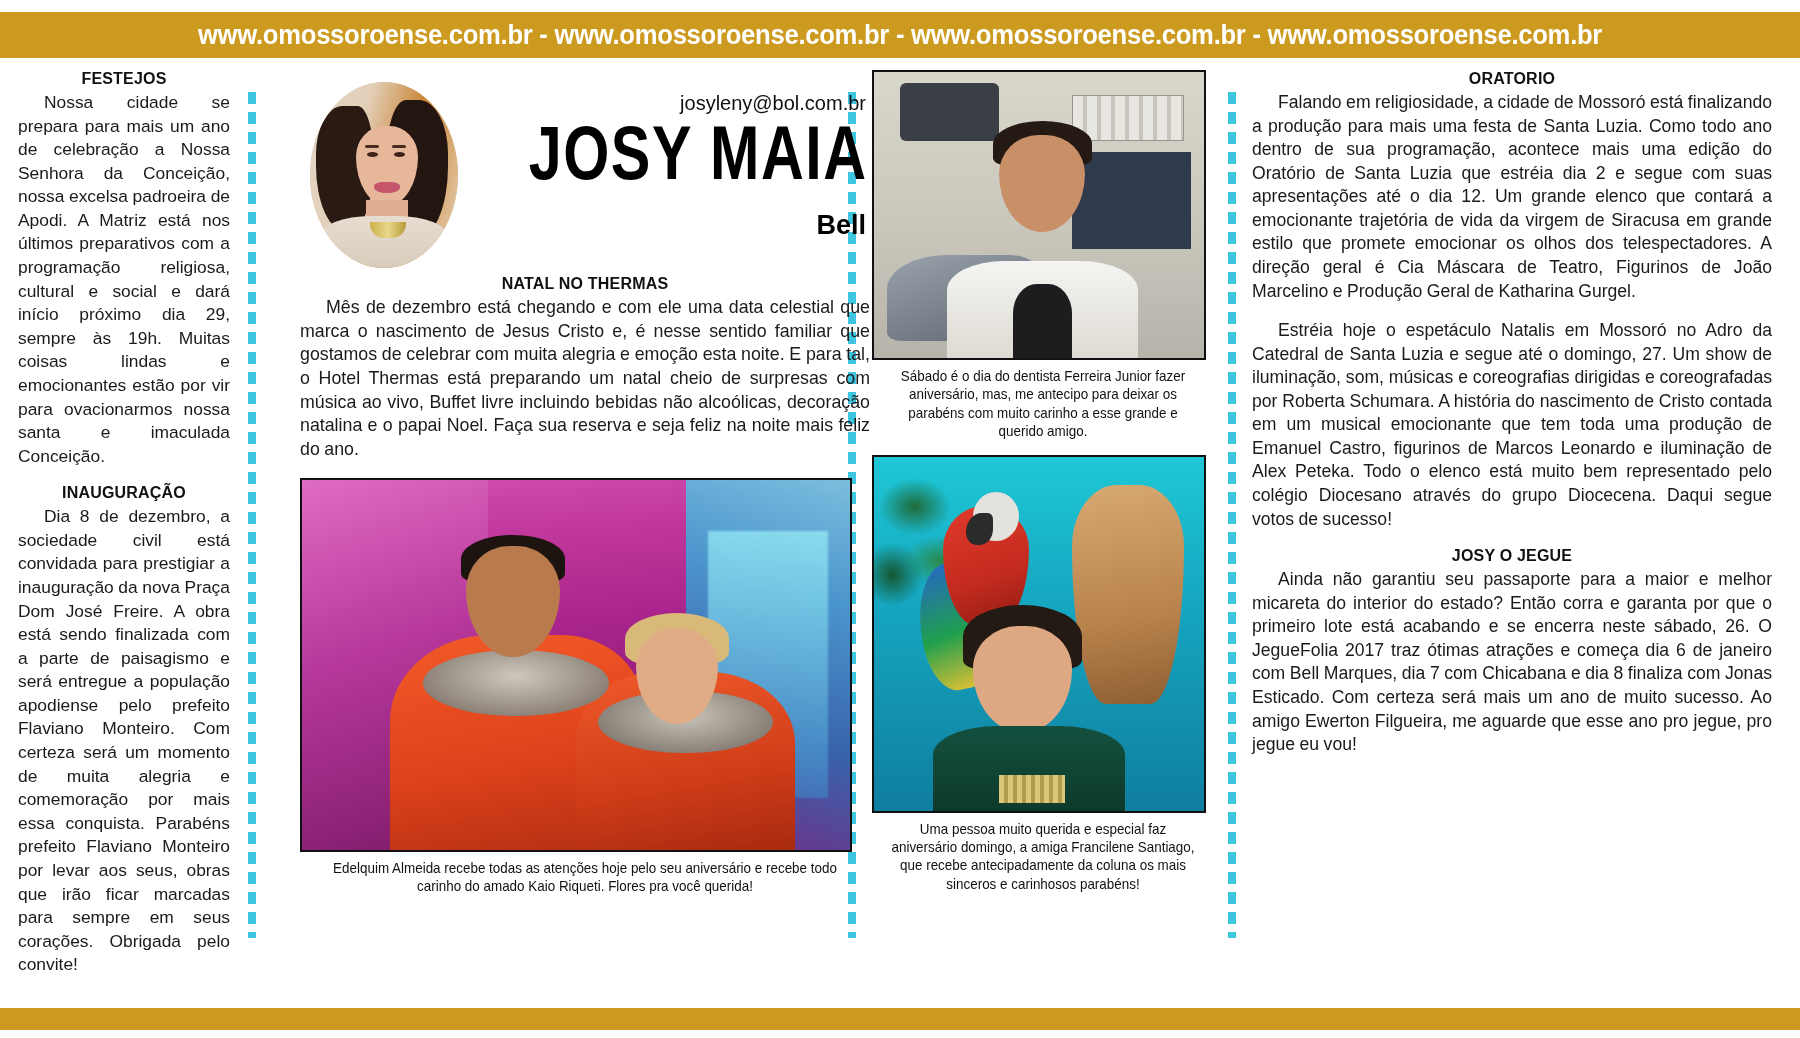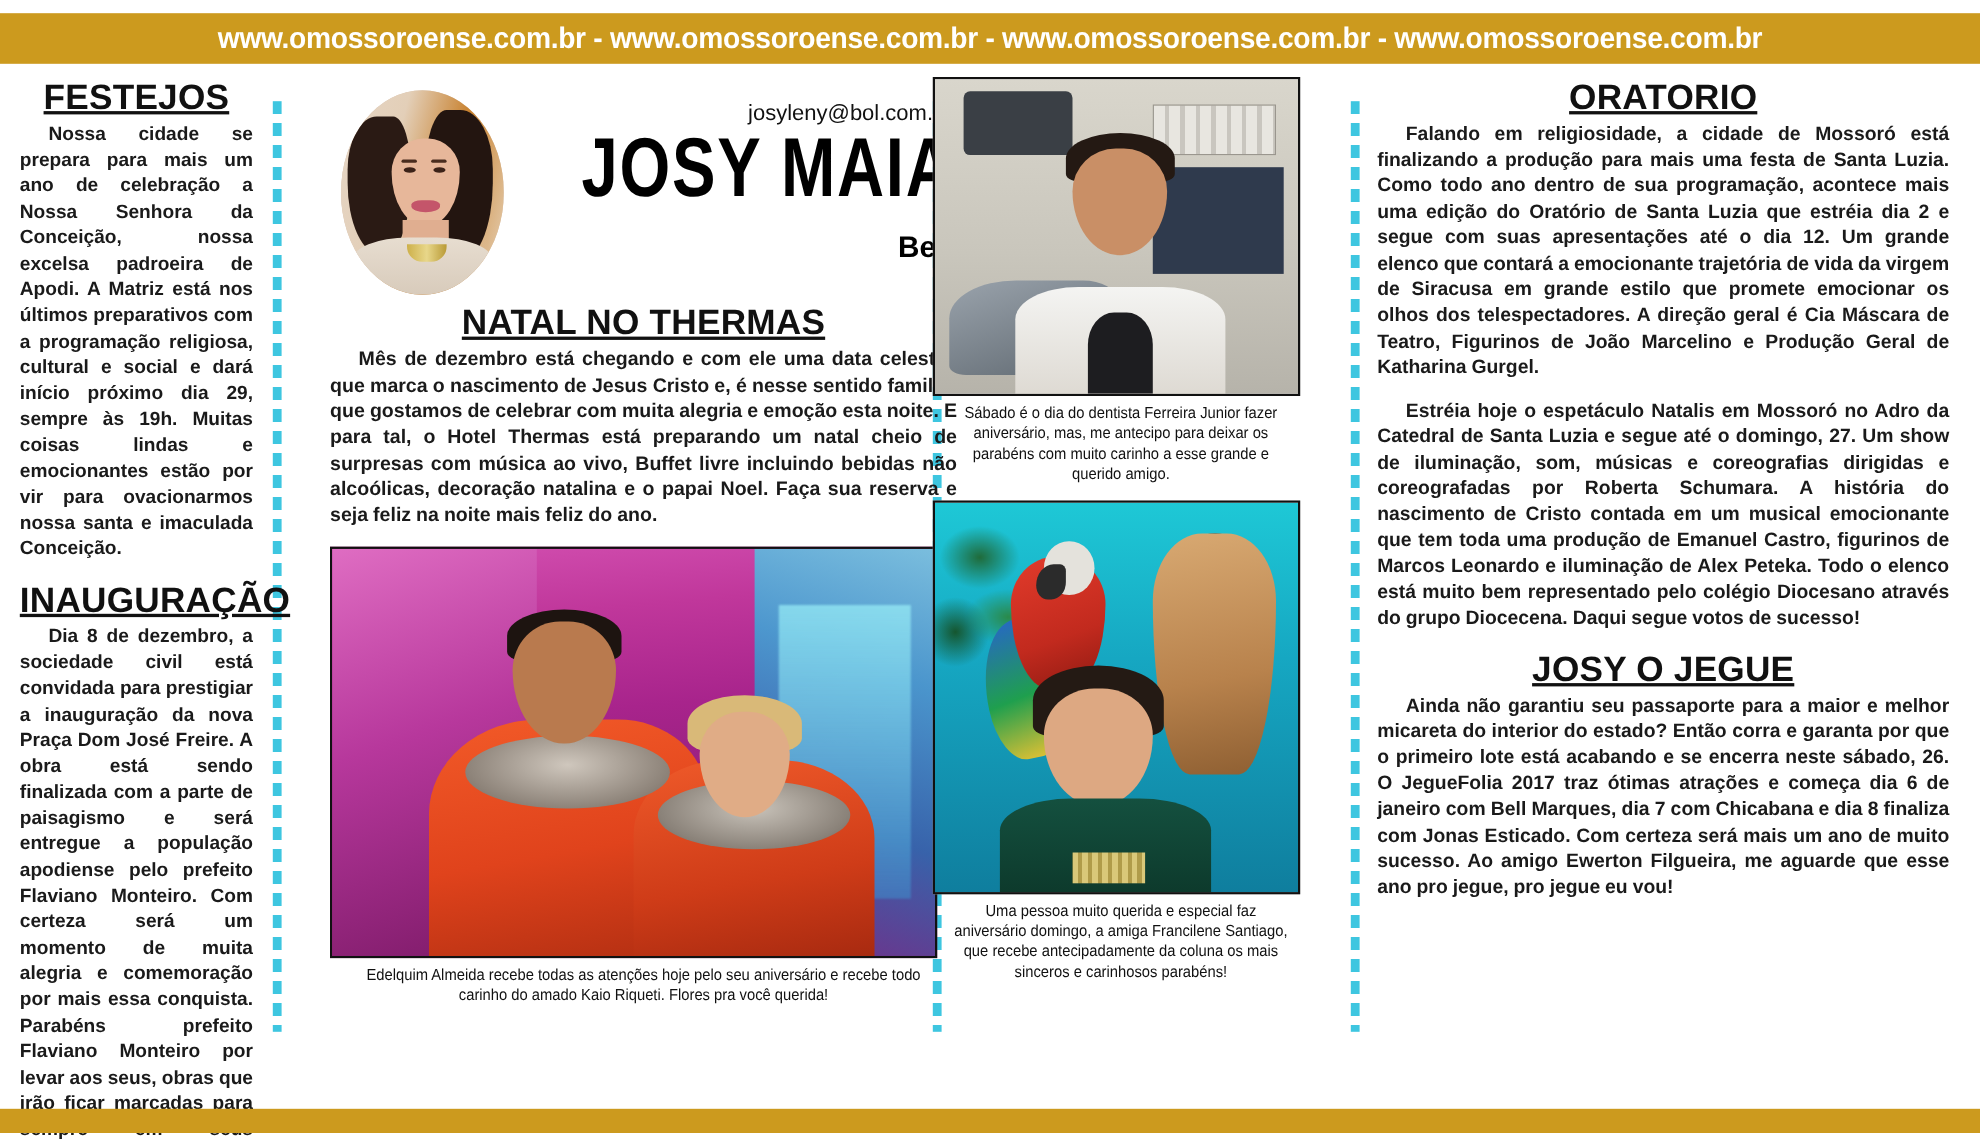--- a/index.html
+++ b/index.html
@@ -59,41 +59,39 @@
     height: 846px;
     background-image: repeating-linear-gradient(
       to bottom,
       #3ec6e0 0px, #3ec6e0 12px,
       #ffffff 12px, #ffffff 20px
     );
   }
 
   
   .sec-head {
-    font-size: 32px;
+    font-size: 16px;
     font-weight: bold;
     text-align: center;
     letter-spacing: 0.2px;
     color: #111;
     margin: 0 0 3px 0;
     font-family: "Liberation Sans", sans-serif;
-    text-decoration: underline;
   }
   .body-text {
     font-size: 17.4px;
     line-height: 1.355;
     text-align: justify;
     text-indent: 26px;
     color: #1a1a1a;
     margin: 0 0 16px 0;
     hyphens: auto;
     -webkit-hyphens: auto;
     word-spacing: -0.4px;
     font-family: "Liberation Sans", sans-serif;
-    font-weight: bold;
   }
   .body-text.wide { font-size: 17.8px; line-height: 1.33; }
 
   .caption {
     font-size: 14.6px;
     line-height: 1.26;
     text-align: center;
     color: #111;
     margin: 7px 0 0 0;
     transform: scaleX(0.92);
@@ -277,21 +275,21 @@
     width: 15%; height: 26%;
     background: #e0ac86; border-radius: 46% 46% 50% 50% / 40% 40% 60% 60%;
   }
   #ice-photo .hair-f {
     position: absolute; right: 22%; top: 36%;
     width: 19%; height: 14%;
     background: #d9b978; border-radius: 50% 50% 25% 25%;
   }
 
   
-  #col-3 { left: 848px; width: 342px; }
+  #col-3 { left: 872px; width: 342px; }
 
   .photo-frame {
     width: 334px;
     border: 2px solid #111;
     overflow: hidden;
     position: relative;
     background: #ddd;
   }
   #dentist-photo { height: 290px; }
   #dentist-photo .room {

